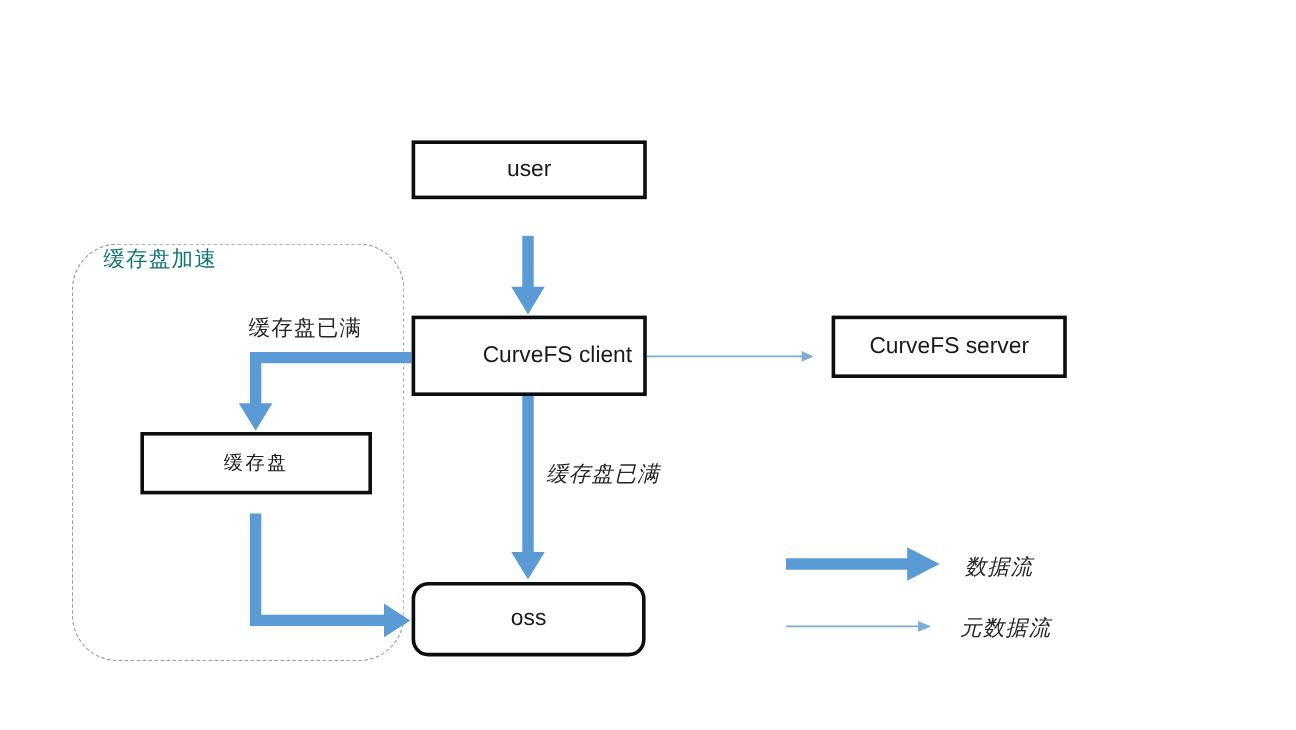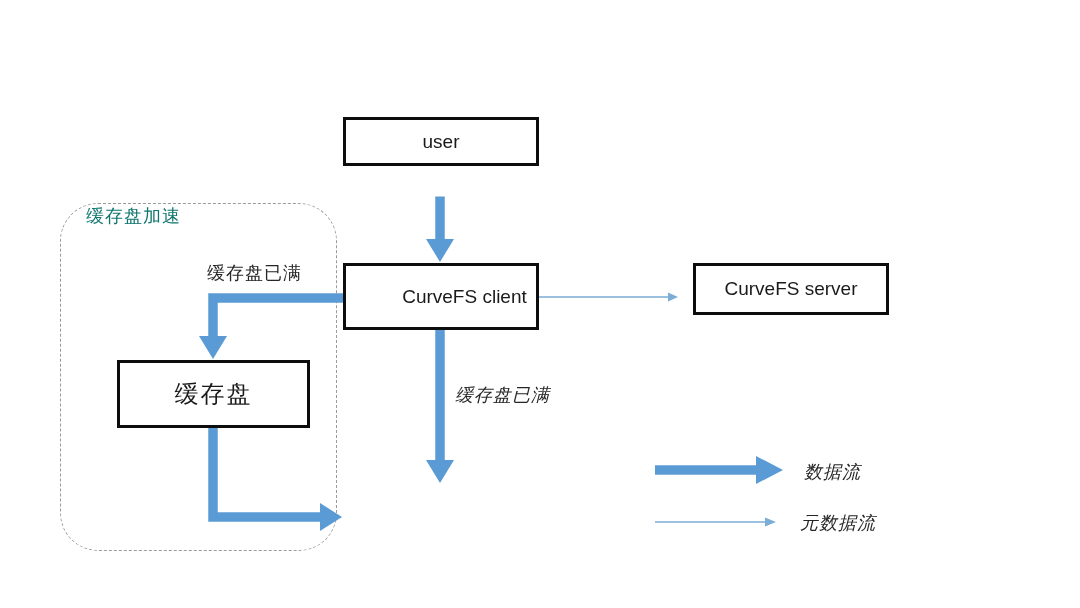--- a/index.html
+++ b/index.html
@@ -71,21 +71,21 @@
     align-items: center;
     justify-content: center;
     font-size: 19px;
     color: #1a1a1a;
     z-index: 3;
     box-sizing: border-box;
   }
   .node-user    { left: 343px; top: 117px; width: 196px; height: 49px; }
   .node-client  { left: 343px; top: 263px; width: 196px; height: 67px; padding-left: 47px; }
   .node-server  { left: 693px; top: 263px; width: 196px; height: 52px; }
-  .node-cache   { left: 117px; top: 360px; width: 193px; height: 68px; font-size: 24px; letter-spacing: 2px; }
+  .node-cache   { left: 117px; top: 360px; width: 193px; height: 52px; font-size: 16px; letter-spacing: 2px; }
   .node-oss     { left: 343px; top: 485px; width: 195px; height: 62px; border-radius: 14px; border-width: 3.5px; }
   
   .edge-label {
     position: absolute;
     font-size: 18px;
     color: #262626;
     z-index: 4;
     letter-spacing: 1px;
     white-space: nowrap;
   }
@@ -155,20 +155,23 @@
   </div>
   <div class="node node-client">
     <span>CurveFS client</span>
   </div>
   <div class="node node-server">
     <span>CurveFS server</span>
   </div>
   <div class="node node-cache">
     <span>缓存盘</span>
   </div>
+  <div class="node node-oss">
+    <span>oss</span>
+  </div>
 
   <div class="edge-label label-not-full">缓存盘已满</div>
   <div class="edge-label label-full">缓存盘已满</div>
 
   <div class="legend-label legend-data">数据流</div>
   <div class="legend-label legend-metadata">元数据流</div>
 
 </div>
 
 </body></html>

